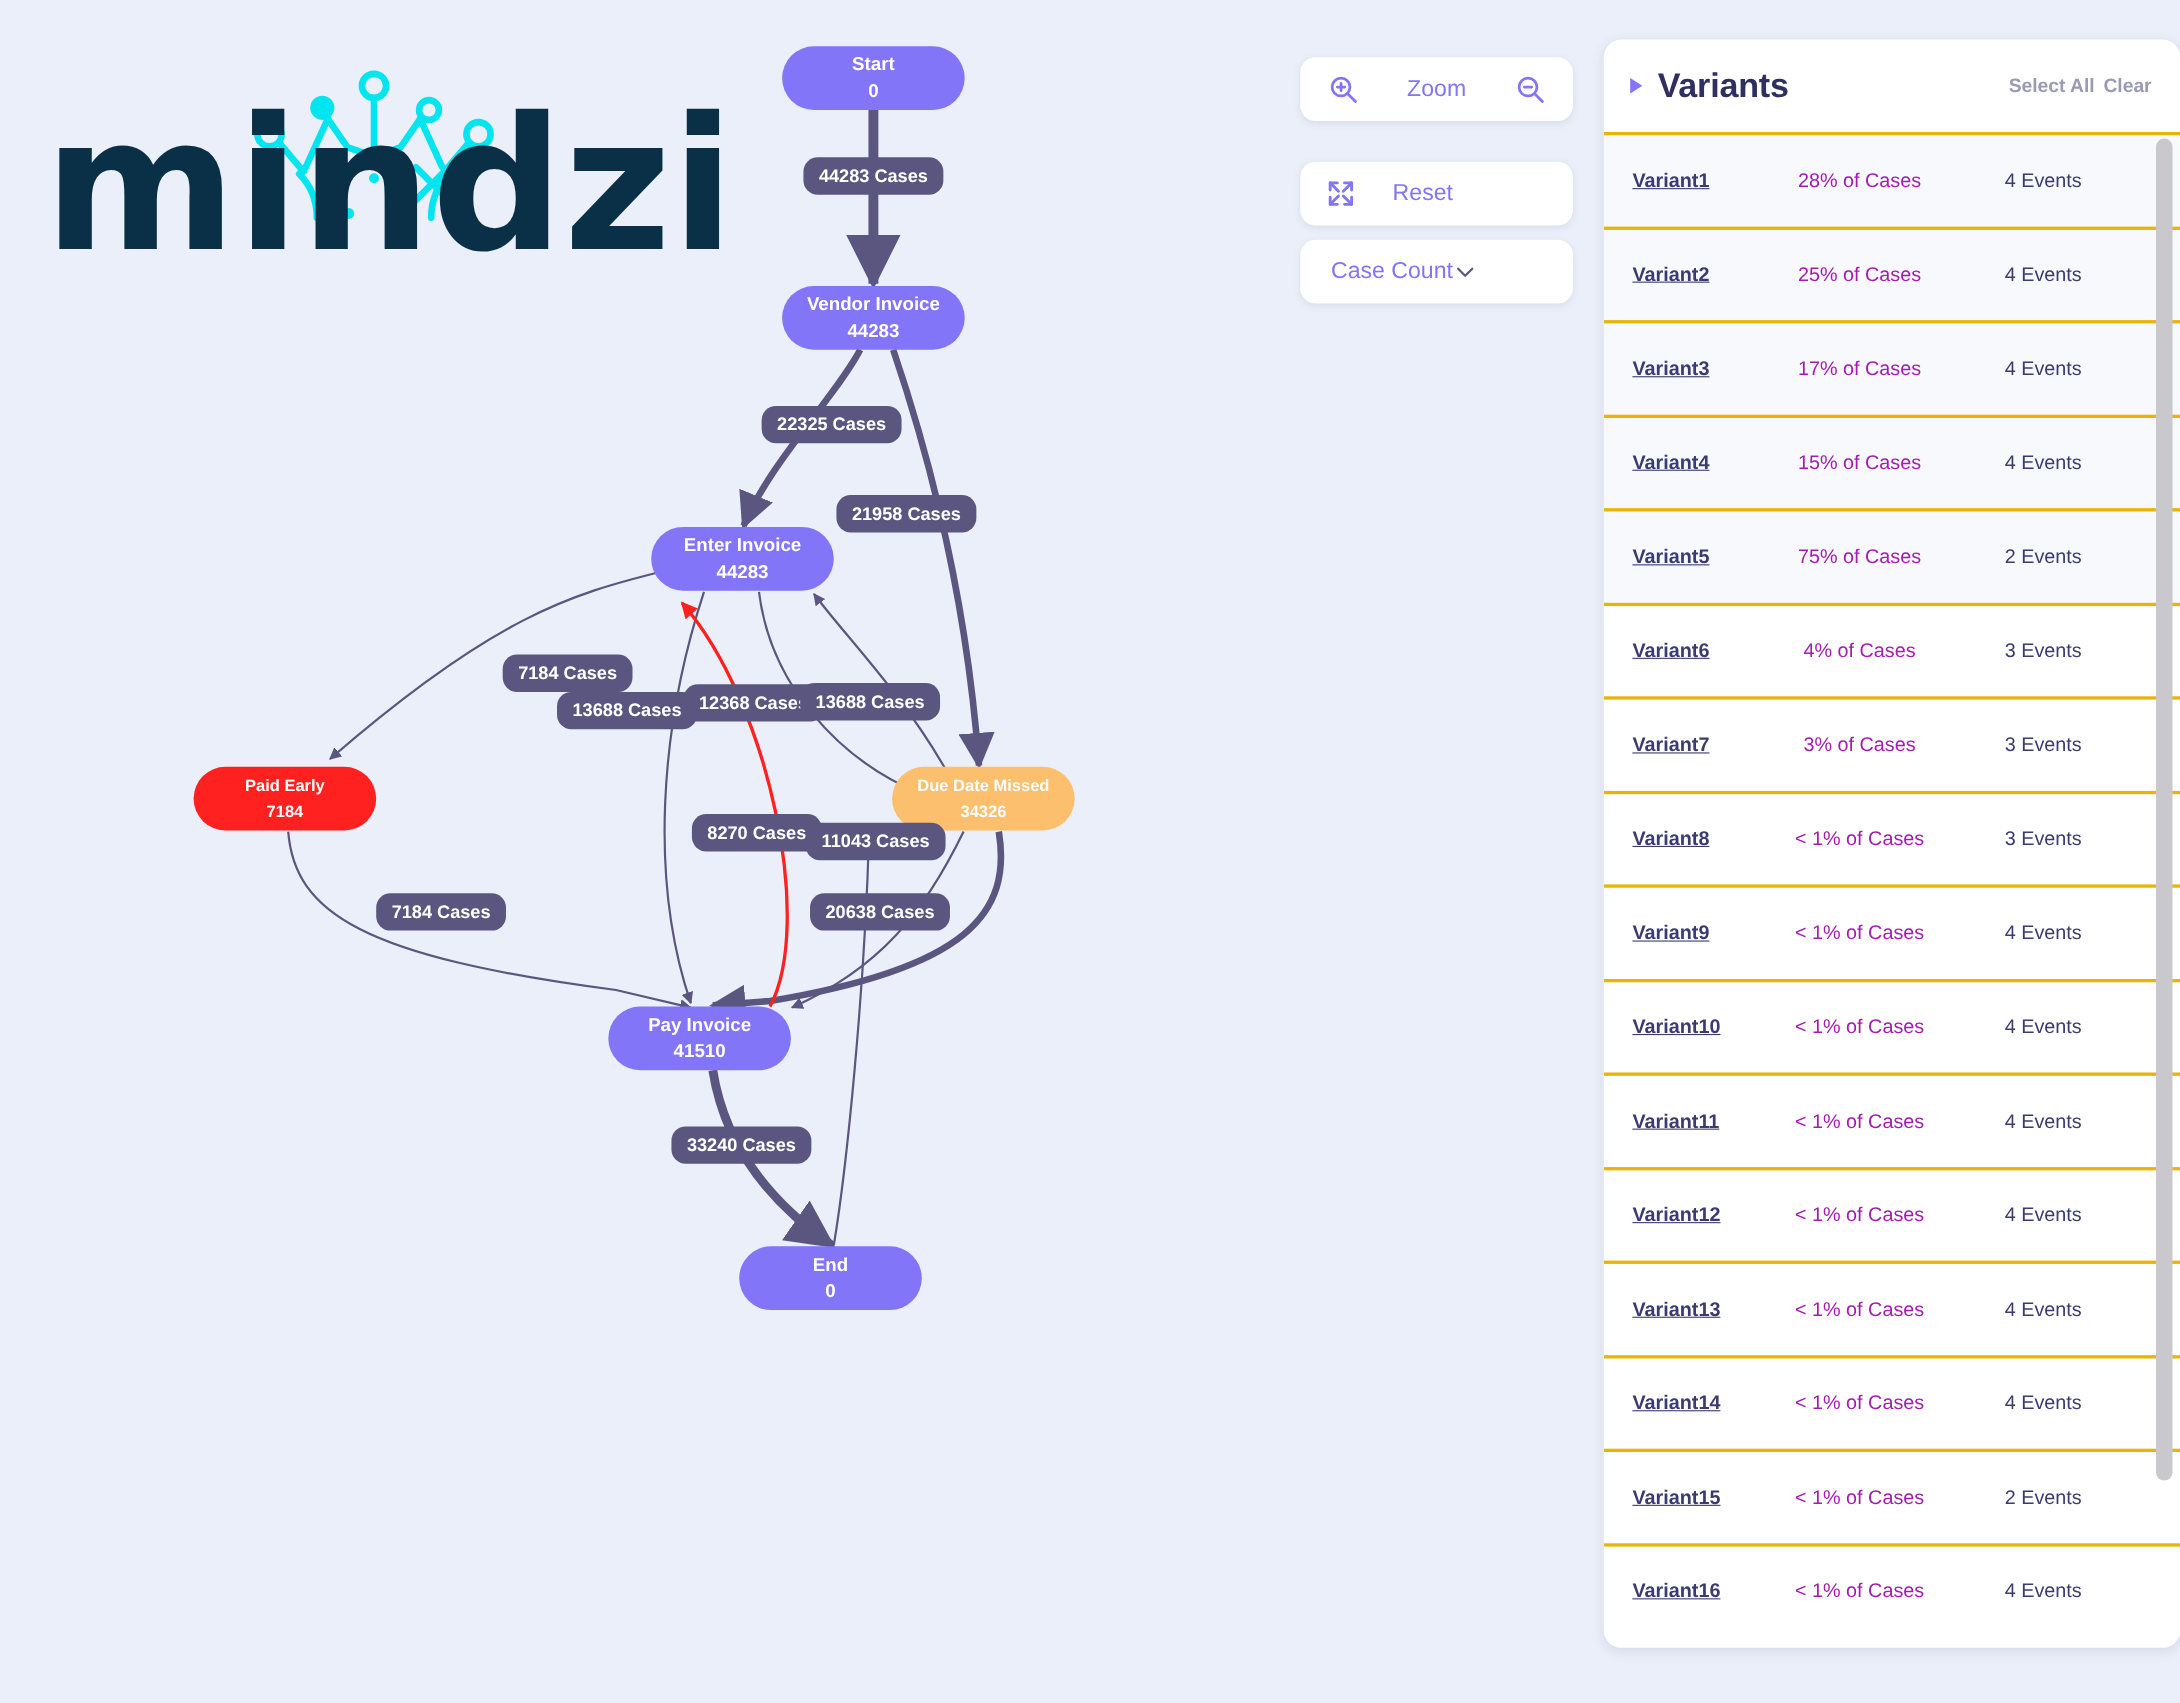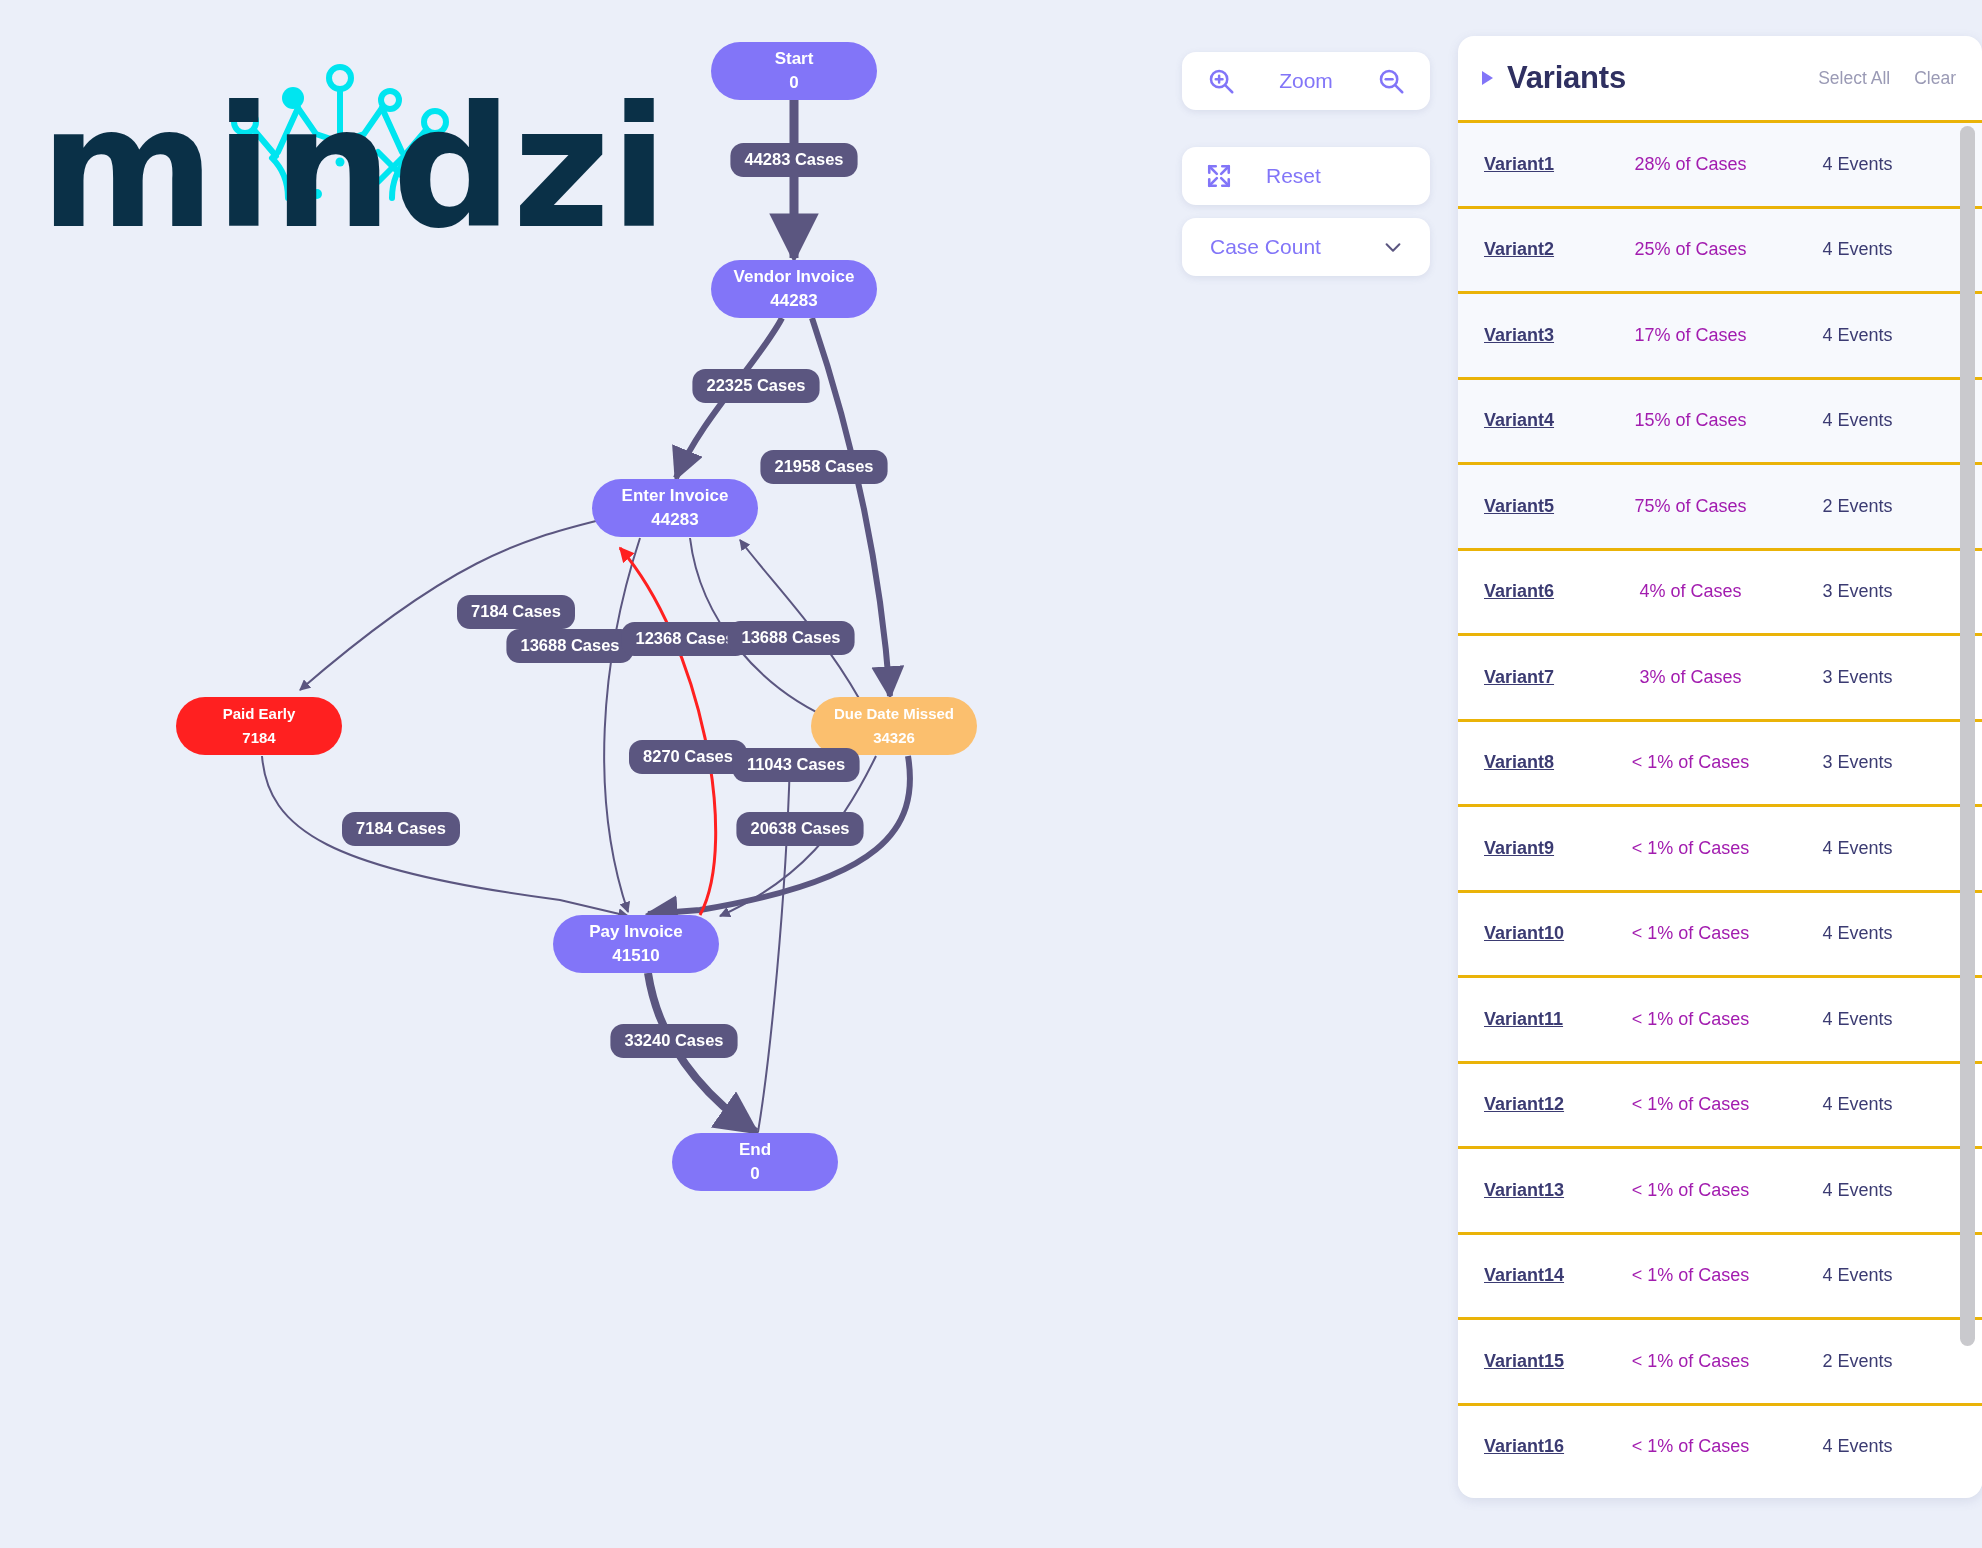--- a/index.html
+++ b/index.html
@@ -78,21 +78,21 @@
     background: #ffffff;
     border-radius: 14px;
     box-shadow: 0 2px 7px rgba(90, 100, 150, 0.13);
     height: 58px;
     display: flex;
     align-items: center;
     box-sizing: border-box;
   }
   #zoom-card { justify-content: space-between; padding: 0 24px; }
   #reset-card { padding: 0 24px; gap: 34px; margin-top: 24px; }
-  #measure-card { justify-content: space-between; padding: 0 26px 0 28px; }
+  #measure-card { padding: 0 26px 0 28px; }
   .ctl-text {
     color: #8275f8;
     font-size: 21px;
   }
   .ctl-icon {
     display: inline-flex;
     align-items: center;
     justify-content: center;
   }
 
@@ -128,21 +128,22 @@
   }
   #variants-title {
     font-size: 31px;
     font-weight: bold;
     color: #2f3061;
     letter-spacing: -0.2px;
   }
   #variants-actions {
     margin-left: auto;
     display: flex;
-    gap: 24px;
+    gap: 8px;
+    font-weight: bold;
   }
   .panel-action {
     font-size: 17.5px;
     color: #9a9ab5;
   }
   #variants-list {
     flex: 1 1 auto;
     position: relative;
     overflow: hidden;
   }

